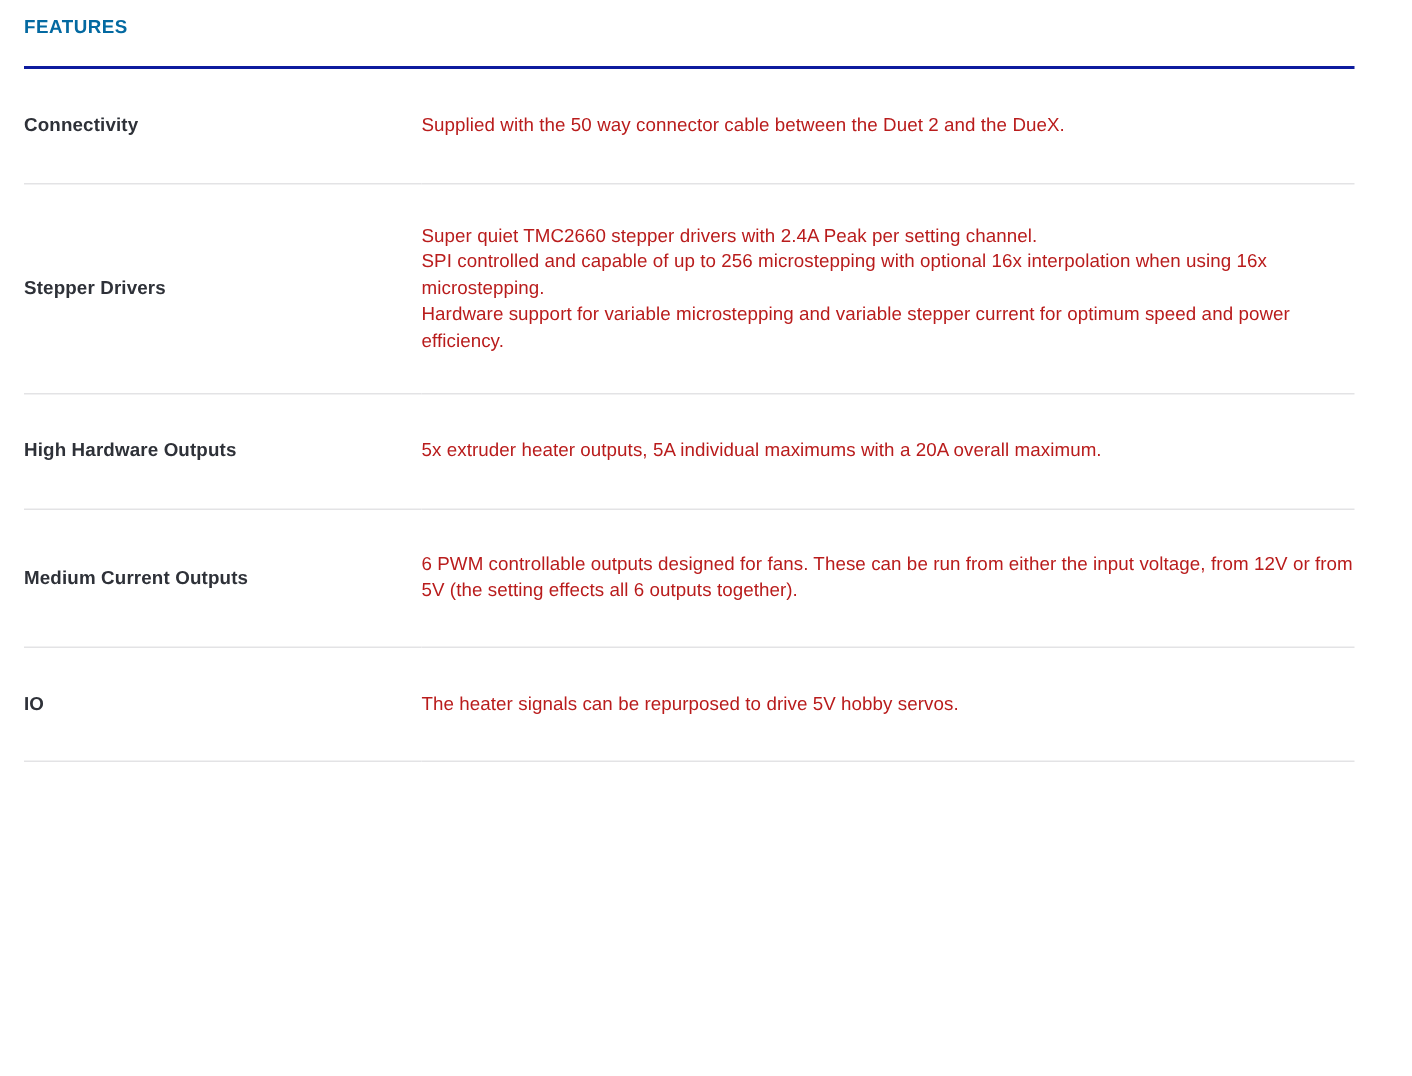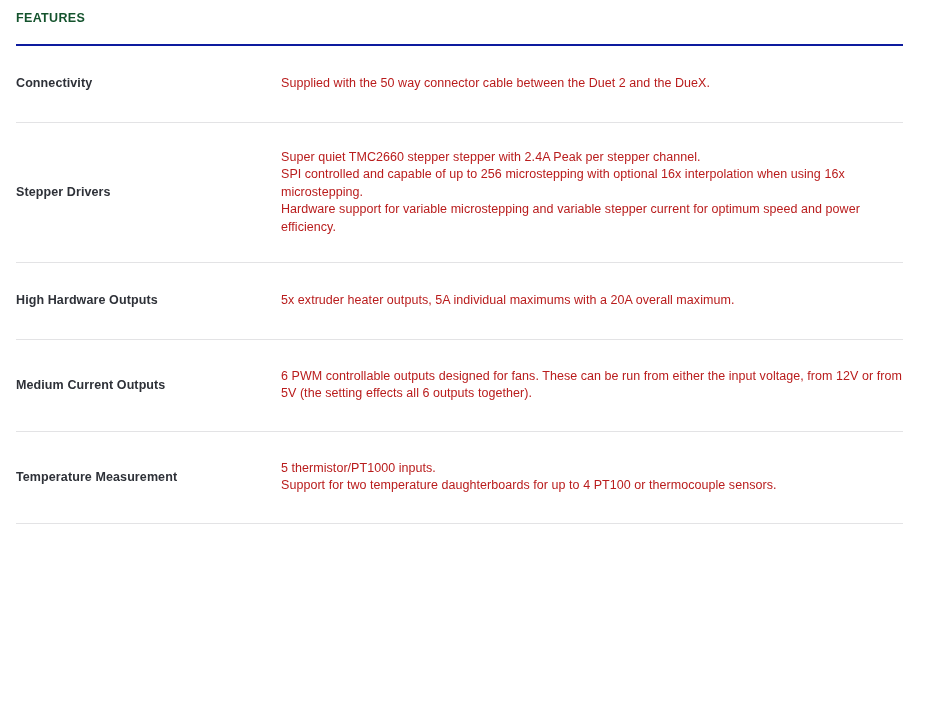--- a/index.html
+++ b/index.html
@@ -24,21 +24,21 @@
   }
 
   
   .section-heading {
     position: absolute;
     left: 16px;
     top: 10px;
     font-size: 12.5px;
     font-weight: bold;
     letter-spacing: 0.35px;
-    color: #14532d;
+    color: #0369a1;
     line-height: 16px;
     white-space: nowrap;
   }
 
   .heading-rule {
     position: absolute;
     left: 16px;
     top: 44px;
     width: 887px;
     height: 2px;
@@ -114,46 +114,45 @@
       <tr class="r-connectivity">
         <td class="cell-label">Connectivity</td>
         <td class="cell-desc">
           <span class="desc-line">Supplied with the 50 way connector cable between the Duet 2 and the DueX.</span>
         </td>
       </tr>
 
       <tr class="r-stepper">
         <td class="cell-label">Stepper Drivers</td>
         <td class="cell-desc">
-          <span class="desc-line">Super quiet TMC2660 stepper stepper with 2.4A Peak per stepper channel.</span>
+          <span class="desc-line">Super quiet TMC2660 stepper drivers with 2.4A Peak per setting channel.</span>
           <span class="desc-line">SPI controlled and capable of up to 256 microstepping with optional 16x interpolation when using 16x microstepping.</span>
           <span class="desc-line">Hardware support for variable microstepping and variable stepper current for optimum speed and power efficiency.</span>
         </td>
       </tr>
 
       <tr class="r-highcurrent">
         <td class="cell-label">High Hardware Outputs</td>
         <td class="cell-desc">
           <span class="desc-line">5x extruder heater outputs, 5A individual maximums with a 20A overall maximum.</span>
         </td>
       </tr>
 
       <tr class="r-medcurrent">
         <td class="cell-label">Medium Current Outputs</td>
         <td class="cell-desc">
           <span class="desc-line">6 PWM controllable outputs designed for fans. These can be run from either the input voltage, from 12V or from 5V (the setting effects all 6 outputs together).</span>
         </td>
       </tr>
 
-
-      <tr class="r-temperature">
-        <td class="cell-label">Temperature Measurement</td>
+      <tr class="r-io">
+        <td class="cell-label">IO</td>
         <td class="cell-desc">
-          <span class="desc-line">5 thermistor/PT1000 inputs.</span>
-          <span class="desc-line">Support for two temperature daughterboards for up to 4 PT100 or thermocouple sensors.</span>
+          <span class="desc-line">The heater signals can be repurposed to drive 5V hobby servos.</span>
         </td>
       </tr>
+
 
 
     </tbody>
   </table>
 
 </div>
 
 </body></html>

